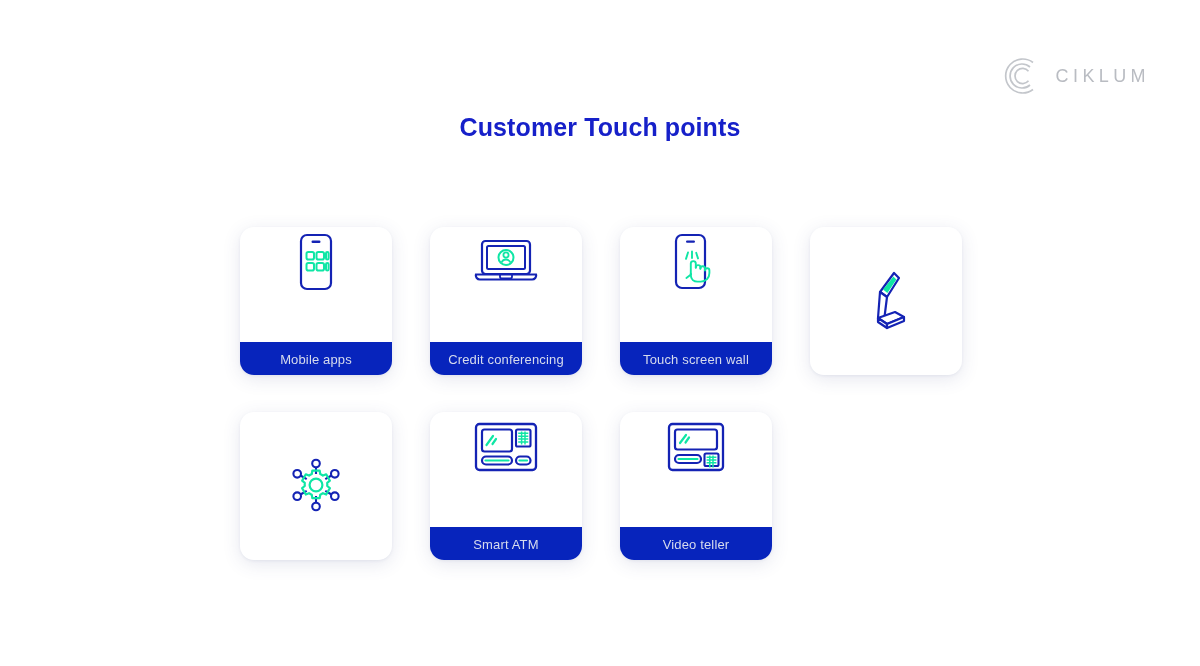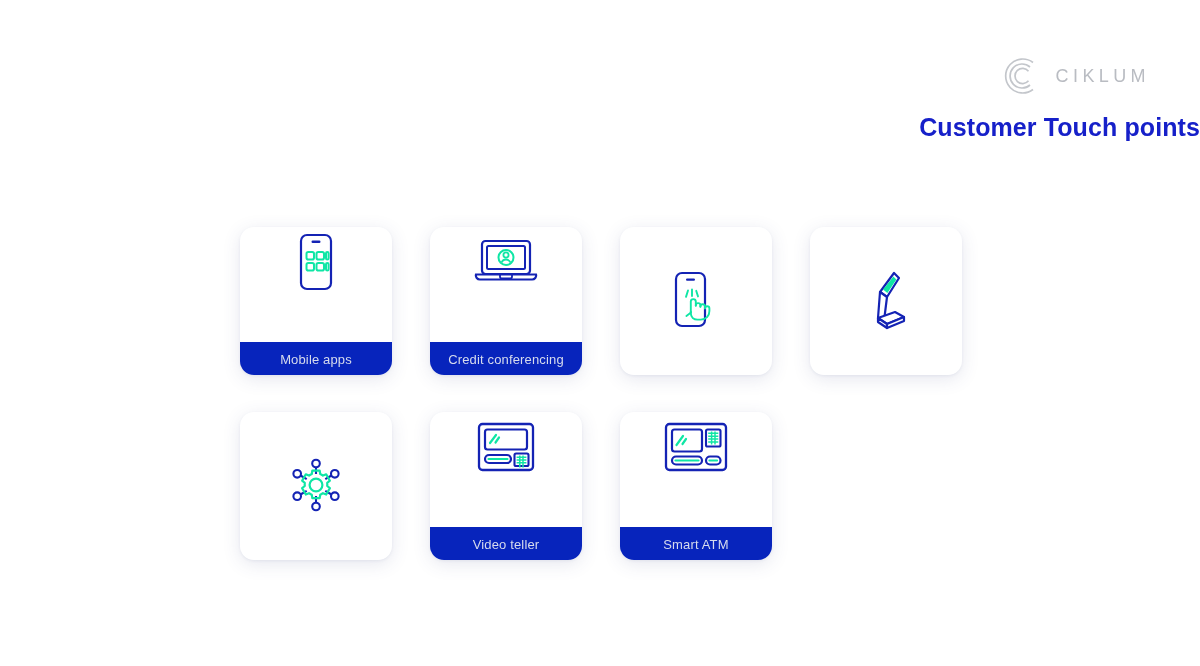--- a/index.html
+++ b/index.html
@@ -36,21 +36,21 @@
     font-family: "Liberation Sans", sans-serif;
     font-weight: 400;
   }
 
   
   .page-title {
     position: absolute;
     top: 113px;
     left: 0;
     width: 1200px;
-    text-align: right;
+    text-align: center;
     font-size: 25px;
     font-weight: 700;
     color: #1620c9;
     letter-spacing: .1px;
   }
 
   
   .grid {
     position: absolute;
     left: 240px;
@@ -153,20 +153,21 @@
         <g stroke="#0fe6a5" stroke-width="1.9" fill="none" stroke-linecap="round">
           <path d="M31 25.5l-2 6.4M35 24.5v6.6M39.2 25.8l1.8 5.6"></path>
           <path d="M33.8 47.2V36.6a2.5 2.5 0 0 1 5 0v4.2"></path>
           <path d="M38.8 40.4a2.3 2.3 0 0 1 4.6 0v1.4"></path>
           <path d="M43.4 41.6a2.3 2.3 0 0 1 4.6 0v1.6"></path>
           <path d="M48 43.4a2.2 2.2 0 0 1 4.4 0v2.6c0 5-3.4 8.6-8.6 8.6h-3.4c-3.4 0-6.6-2.2-6.6-6.6v-1.2"></path>
           <path d="M34 47.4l-4.6 3.6"></path>
         </g>
       </svg>
     </div>
+    <div class="card-label">Touch screen wall</div>
   </div>
 
   <div class="card">
     <div class="card-icon">
       <svg width="74" height="74" viewBox="0 0 74 74" fill="none">
         <path d="M45 10 L50 15 L38 34 L31 29 Z" stroke="#1423b4" stroke-width="2.2" fill="#fff" stroke-linejoin="round"></path>
         <path d="M44.4 13.4 L47.4 16.4 L38.4 30 L34 26.6 Z" fill="#0fe6a5"></path>
         <path d="M31 29 L38 34 L35 58 L29 55 Z" stroke="#1423b4" stroke-width="2.2" fill="#fff" stroke-linejoin="round"></path>
         <path d="M29 55 L46 49 L55 54 L38 61 Z" stroke="#1423b4" stroke-width="2.2" fill="#fff" stroke-linejoin="round"></path>
         <path d="M29 55 L29 59 L38 65 L38 61 Z" stroke="#1423b4" stroke-width="2.2" fill="#fff" stroke-linejoin="round"></path>
@@ -195,49 +196,49 @@
         <g stroke="#0fe6a5" stroke-width="2.2" fill="none" stroke-linejoin="round">
           <path d="M34.3 23.6h7.4l.5 3.4a12 12 0 0 1 2.8 1.6l3.2-1.3 3.7 6.4-2.7 2.1a12 12 0 0 1 0 3.2l2.7 2.1-3.7 6.4-3.2-1.3a12 12 0 0 1-2.8 1.6l-.5 3.4h-7.4l-.5-3.4a12 12 0 0 1-2.8-1.6l-3.2 1.3-3.7-6.4 2.7-2.1a12 12 0 0 1 0-3.2l-2.7-2.1 3.7-6.4 3.2 1.3a12 12 0 0 1 2.8-1.6z"></path>
           <circle cx="38" cy="38" r="6.4"></circle>
         </g>
       </svg>
     </div>
   </div>
 
   <div class="card">
     <div class="card-icon">
+      <svg width="76" height="70" viewBox="0 0 76 70" fill="none">
+        <rect x="8" y="12" width="60" height="46" rx="3.5" stroke="#1423b4" stroke-width="2.3" fill="#fff"></rect>
+        <rect x="14" y="17.5" width="30" height="22" rx="2.5" stroke="#1423b4" stroke-width="2.2" fill="#fff"></rect>
+        <path d="M18.5 33l6.5-9M24.5 32l3.5-5" stroke="#0fe6a5" stroke-width="2.2" stroke-linecap="round"></path>
+        <rect x="48" y="17.5" width="14.5" height="17" rx="1.6" stroke="#1423b4" stroke-width="2.1" fill="#fff"></rect>
+        <g stroke="#0fe6a5" stroke-width="1.5">
+          <path d="M50.2 21.3h10.1M50.2 24.2h10.1M50.2 27.1h10.1M50.2 30h10.1"></path>
+          <path d="M53.6 19.4v13.2M57 19.4v13.2"></path>
+        </g>
+        <rect x="14" y="44.5" width="30" height="8" rx="4" stroke="#1423b4" stroke-width="2.2" fill="#fff"></rect>
+        <path d="M17.5 48.5h23" stroke="#0fe6a5" stroke-width="2.2" stroke-linecap="round"></path>
+        <rect x="48" y="44.5" width="14.5" height="8" rx="4" stroke="#1423b4" stroke-width="2.2" fill="#fff"></rect>
+        <path d="M51.5 48.5h7.5" stroke="#0fe6a5" stroke-width="2.2" stroke-linecap="round"></path>
+      </svg>
+    </div>
+    <div class="card-label">Smart ATM</div>
+  </div>
+
+  <div class="card">
+    <div class="card-icon">
       <svg width="74" height="70" viewBox="0 0 74 70" fill="none">
         <rect x="10" y="12" width="54" height="46" rx="3.5" stroke="#1423b4" stroke-width="2.3" fill="#fff"></rect>
         <rect x="16" y="17.5" width="42" height="20" rx="2.5" stroke="#1423b4" stroke-width="2.2" fill="#fff"></rect>
         <path d="M21 31l6-8M26.5 30.5l3.5-5" stroke="#0fe6a5" stroke-width="2.2" stroke-linecap="round"></path>
         <rect x="16" y="43" width="26" height="8" rx="4" stroke="#1423b4" stroke-width="2.2" fill="#fff"></rect>
         <path d="M19.5 47h19" stroke="#0fe6a5" stroke-width="2.2" stroke-linecap="round"></path>
         <rect x="45.5" y="41.5" width="14" height="12.5" rx="1.6" stroke="#1423b4" stroke-width="2.1" fill="#fff"></rect>
         <g stroke="#0fe6a5" stroke-width="1.5">
           <path d="M47.6 45.3h9.8M47.6 48h9.8M47.6 50.7h9.8"></path>
           <path d="M50.8 43.5v12M54 43.5v12"></path>
         </g>
       </svg>
     </div>
     <div class="card-label">Video teller</div>
   </div>
 
-  <div class="card">
-    <div class="card-icon">
-      <svg width="76" height="70" viewBox="0 0 76 70" fill="none">
-        <rect x="8" y="12" width="60" height="46" rx="3.5" stroke="#1423b4" stroke-width="2.3" fill="#fff"></rect>
-        <rect x="14" y="17.5" width="30" height="22" rx="2.5" stroke="#1423b4" stroke-width="2.2" fill="#fff"></rect>
-        <path d="M18.5 33l6.5-9M24.5 32l3.5-5" stroke="#0fe6a5" stroke-width="2.2" stroke-linecap="round"></path>
-        <rect x="48" y="17.5" width="14.5" height="17" rx="1.6" stroke="#1423b4" stroke-width="2.1" fill="#fff"></rect>
-        <g stroke="#0fe6a5" stroke-width="1.5">
-          <path d="M50.2 21.3h10.1M50.2 24.2h10.1M50.2 27.1h10.1M50.2 30h10.1"></path>
-          <path d="M53.6 19.4v13.2M57 19.4v13.2"></path>
-        </g>
-        <rect x="14" y="44.5" width="30" height="8" rx="4" stroke="#1423b4" stroke-width="2.2" fill="#fff"></rect>
-        <path d="M17.5 48.5h23" stroke="#0fe6a5" stroke-width="2.2" stroke-linecap="round"></path>
-        <rect x="48" y="44.5" width="14.5" height="8" rx="4" stroke="#1423b4" stroke-width="2.2" fill="#fff"></rect>
-        <path d="M51.5 48.5h7.5" stroke="#0fe6a5" stroke-width="2.2" stroke-linecap="round"></path>
-      </svg>
-    </div>
-    <div class="card-label">Smart ATM</div>
-  </div>
-
 </div>
 
 </body></html>

